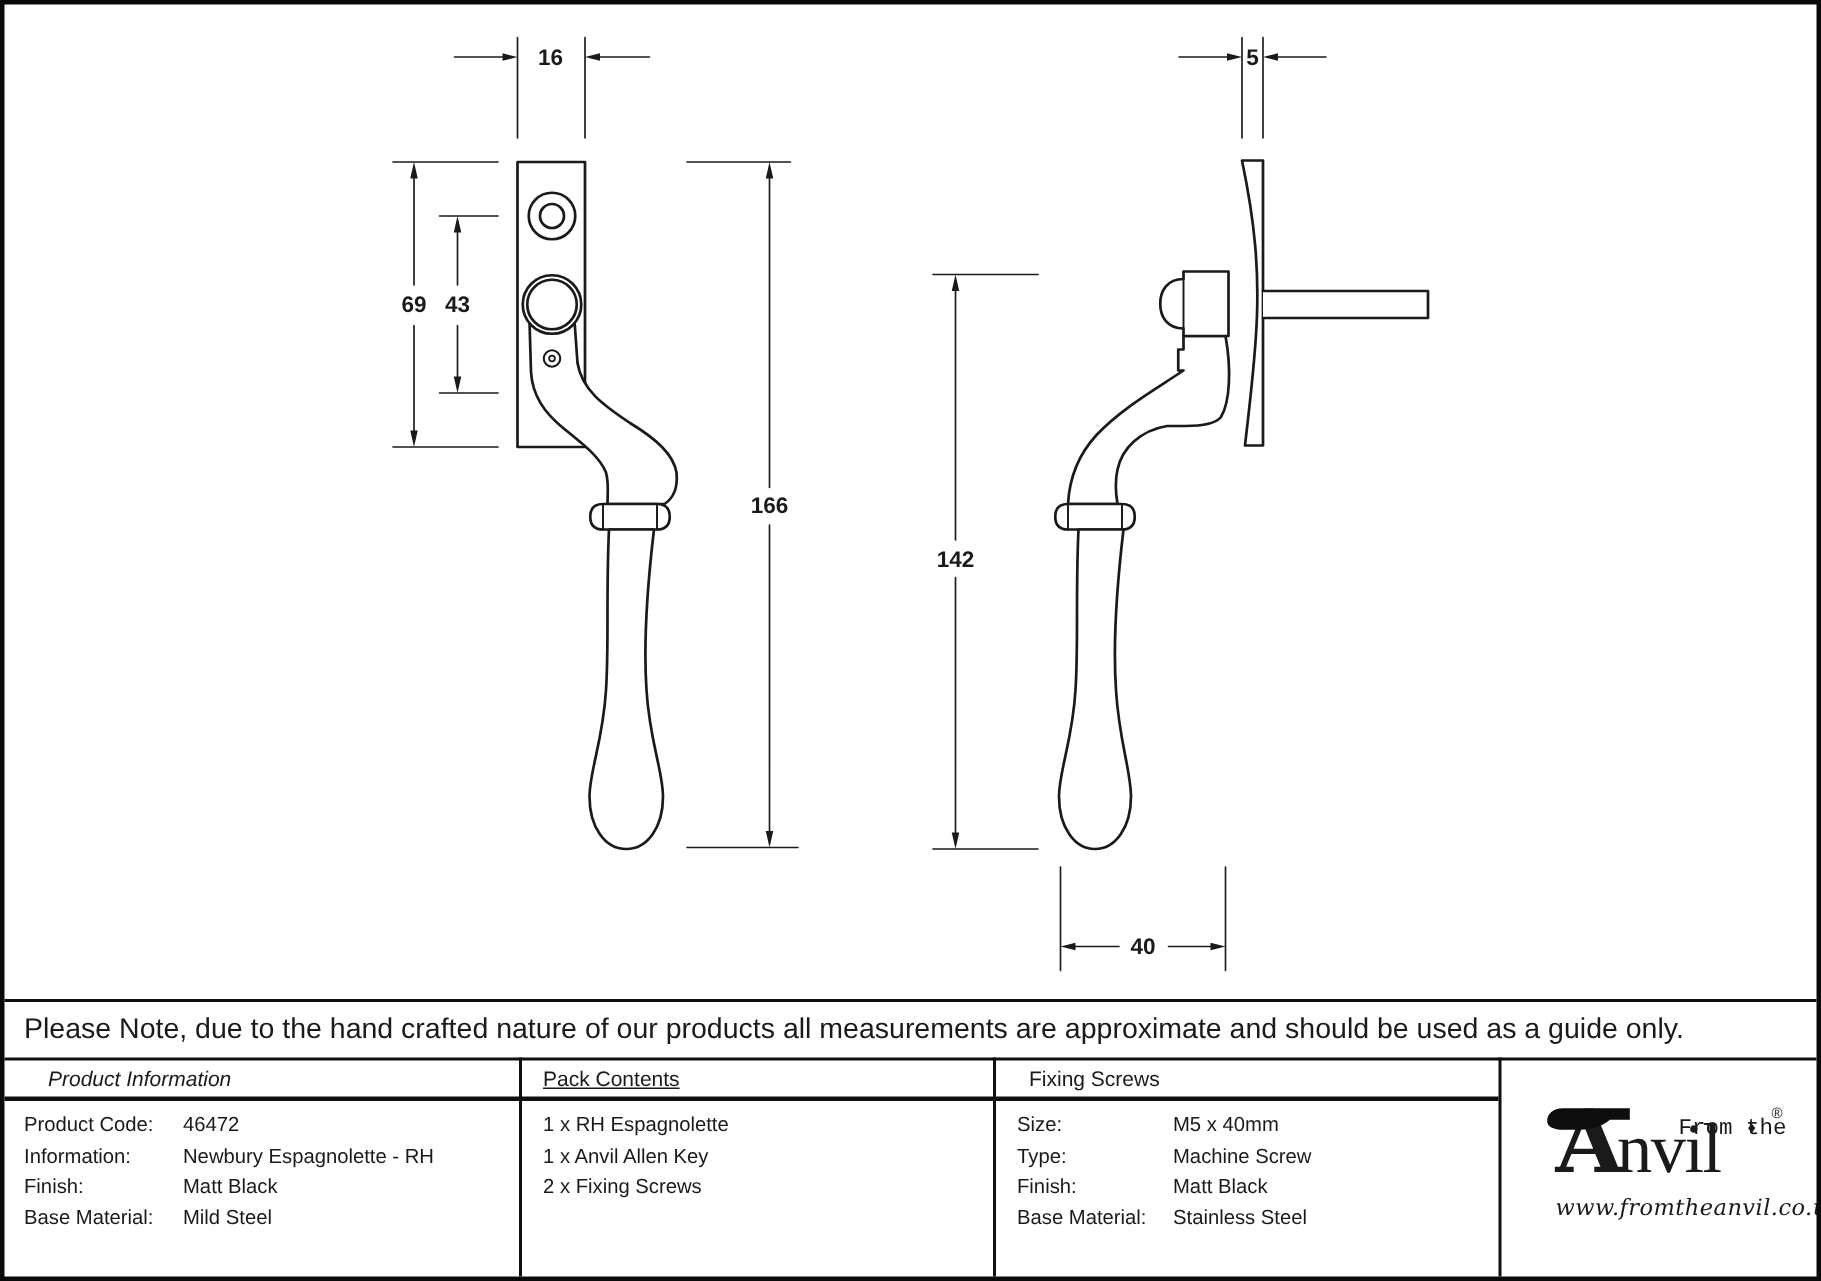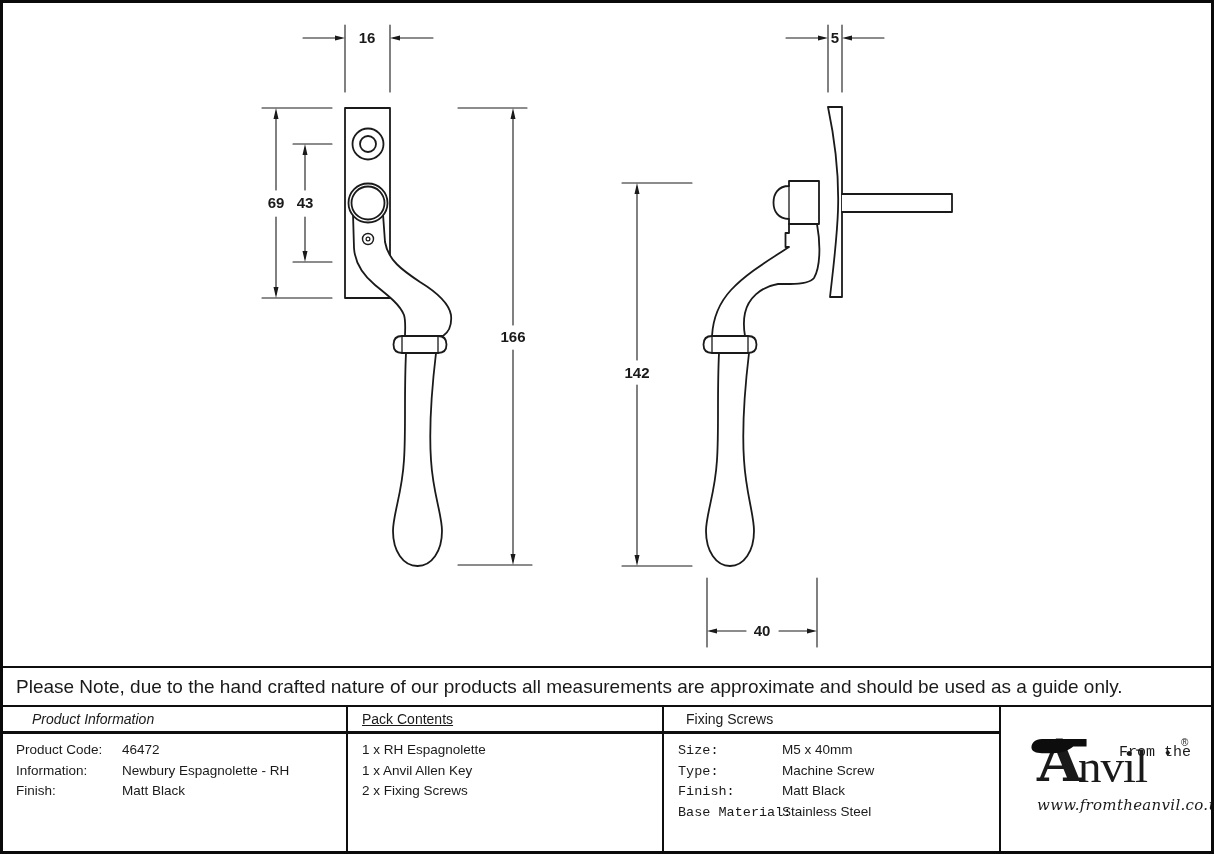--- a/index.html
+++ b/index.html
@@ -8,21 +8,21 @@
   .drawing-svg{position:absolute;left:0;top:0;}
   .hline{position:absolute;background:#0f0f0f;}
   .vline{position:absolute;background:#0f0f0f;}
   .note-text{position:absolute;left:16px;top:676px;font-size:19px;}
   .col-header{position:absolute;top:711px;font-size:14px;}
   .rows{position:absolute;top:740px;}
   .trow{height:20.5px;line-height:20.5px;font-size:13.5px;white-space:nowrap;}
   .trow .lab{display:inline-block;}
   .pi-rows{left:16px;}  .pi-rows .lab{width:106px;}
   .pc-rows{left:362px;}
-  .fs-rows{left:678px;} .fs-rows .lab{width:104px;font-family:Liberation Mono, monospace;}
+  .fs-rows{left:678px;} .fs-rows .lab{width:104px;}
   
   .logo{position:absolute;left:1037px;top:736px;width:156px;height:84px;}
   .logo .big-a{position:absolute;left:0;top:-4px;font-family:"DejaVu Serif","Liberation Serif",serif;font-weight:bold;font-size:58px;line-height:1;}
   .logo .anvil-glyph{position:absolute;left:-7px;top:1px;}
   .logo .brand-rest{position:absolute;left:41px;top:7px;font-family:Liberation Serif, serif;font-size:47px;line-height:1;letter-spacing:-1px;}
   .logo .from-the{position:absolute;left:62px;top:8px;font-family:Liberation Mono, monospace;font-size:15px;margin-left:20px;}
   .logo .diamond{position:absolute;left:128px;top:10px;font-size:11px;}
   .logo .reg{position:absolute;left:144px;top:1px;font-size:10px;}
   .logo .url{position:absolute;left:0px;top:60px;width:156px;text-align:center;font-family:"DejaVu Serif","Liberation Serif",serif;font-style:italic;font-size:15px;letter-spacing:0.3px;white-space:nowrap;}
   text.dim{font-family:"Liberation Sans",sans-serif;font-size:15px;font-weight:600;fill:#1a1a1a;}
@@ -126,20 +126,21 @@
 <div class="note-text">Please Note, due to the hand crafted nature of our products all measurements are approximate and should be used as a guide only.</div>
 
 <div class="col-header" style="left:32px;font-style:italic;">Product Information</div>
 <div class="col-header" style="left:362px;text-decoration:underline;">Pack Contents</div>
 <div class="col-header" style="left:686px;">Fixing Screws</div>
 
 <div class="rows pi-rows">
   <div class="trow"><span class="lab">Product Code:</span><span>46472</span></div>
   <div class="trow"><span class="lab">Information:</span><span>Newbury Espagnolette - RH</span></div>
   <div class="trow"><span class="lab">Finish:</span><span>Matt Black</span></div>
+  <div class="trow"><span class="lab">Base Material:</span><span>Mild Steel</span></div>
 </div>
 
 <div class="rows pc-rows">
   <div class="trow">1 x RH Espagnolette</div>
   <div class="trow">1 x Anvil Allen Key</div>
   <div class="trow">2 x Fixing Screws</div>
 </div>
 
 <div class="rows fs-rows">
   <div class="trow"><span class="lab">Size:</span><span>M5 x 40mm</span></div>

